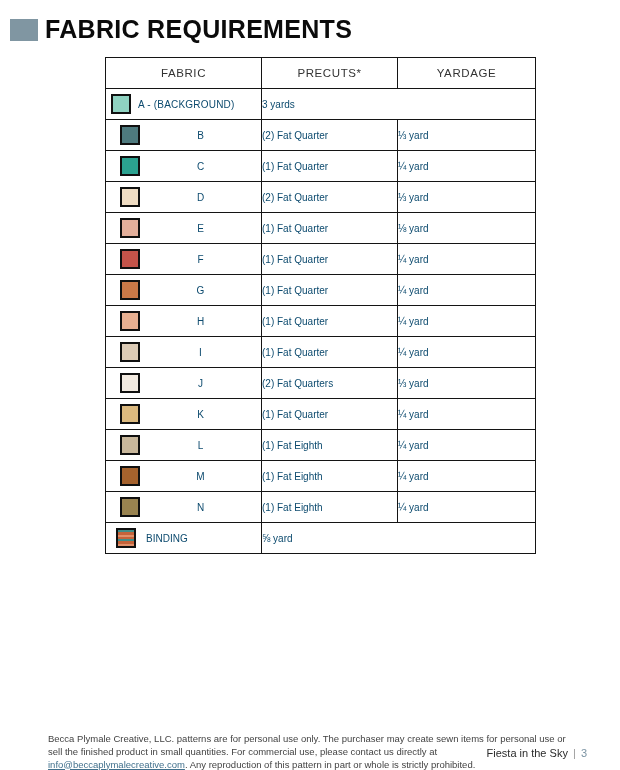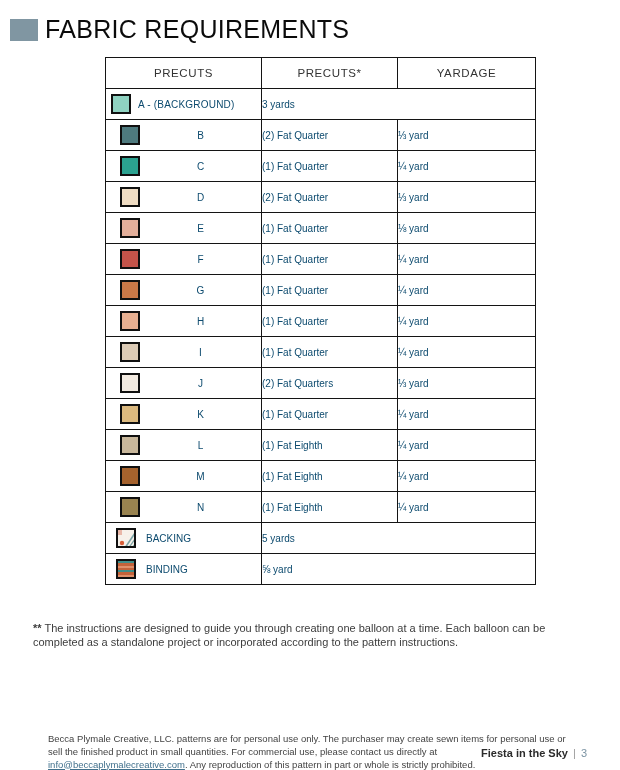--- a/index.html
+++ b/index.html
@@ -4,21 +4,21 @@
 <style>
   * { margin:0; padding:0; box-sizing:border-box; }
   html,body { background:#ffffff; }
   .page {
     position:relative; width:620px; height:770px; background:#ffffff;
     font-family:"Liberation Sans", sans-serif; color:#222; overflow:hidden;
   }
   
   .title-row { position:absolute; left:10px; top:15px; display:flex; align-items:center; }
   .title-square { width:28px; height:22px; margin-right:7px; }
-  .page-title { font-size:25px; font-weight:400; color:#0b0b0b; letter-spacing:.3px; }
+  .page-title { font-size:25px; font-weight:700; color:#0b0b0b; letter-spacing:.3px; }
 
   
   table.fabric-table {
     position:absolute; left:105px; top:57px; width:430px;
     border-collapse:collapse; table-layout:fixed;
   }
   .fabric-table col.c1 { width:156px; }
   .fabric-table col.c2 { width:136px; }
   .fabric-table col.c3 { width:138px; }
   .fabric-table th, .fabric-table td {
@@ -47,21 +47,21 @@
 
   
   .legal {
     position:absolute; left:48px; top:709px; width:524px; text-align:left;
     font-size:9.5px; line-height:1.35; color:#434343;margin-top:24px;
   }
   .legal a { color:#41708c; text-decoration:underline; }
 
   
   .footer { position:absolute; right:33px; top:747px; font-size:11px; }
-  .footer .doc-title { font-weight:700; color:#2b2b2b; }
+  .footer .doc-title { font-weight:400; color:#2b2b2b; }
   .footer .sep { color:#9a9a9a; padding:0 2px; }
   .footer .page-num { color:#7b93a3; }
 </style>
 </head>
 <body>
 
 <div class="page">
 
   <div class="title-row">
     <span class="title-square" style="background: rgb(128, 150, 162);"></span>
@@ -69,21 +69,21 @@
   </div>
 
   <table class="fabric-table">
     <colgroup>
         <col class="c1">
         <col class="c2">
         <col class="c3">
       </colgroup>
     <tbody>
         <tr>
-      <th>PRECUTS</th>
+      <th>FABRIC</th>
       <th>PRECUTS*</th>
       <th>YARDAGE</th>
     </tr>
 
     <tr>
       <td class="fabric-cell tight">
             <div class="inner">
         <span class="swatch" style="background: rgb(143, 210, 193);"></span>
         <span class="bg-label">A - (BACKGROUND)</span>
       </div>
@@ -227,38 +227,20 @@
       <td class="fabric-cell">
             <div class="inner">
         <span class="swatch" style="background: rgb(153, 131, 80);"></span>
         <span class="fabric-letter">N</span>
       </div>
           </td>
       <td class="center">(1) Fat Eighth</td>
       <td class="center">¼ yard</td>
     </tr>
 
-    <tr>
-      <td class="fabric-cell tight" style="padding-left:10px;">
-            <div class="inner">
-        <span class="swatch">
-          <svg width="20" height="20" viewBox="0 0 20 20" xmlns="http://www.w3.org/2000/svg">
-            <rect x="0" y="0" width="20" height="20" fill="#f7f1ea"></rect>
-            <rect x="0" y="0" width="4" height="5" fill="#e9b7a8"></rect>
-            <line x1="7" y1="18" x2="17" y2="3" stroke-width="1.6" stroke="#7ba3a4"></line>
-            <line x1="10" y1="19" x2="19" y2="6" stroke-width="1.2" stroke="#7ba3a4"></line>
-            <polygon points="12,20 20,9 20,20" fill="#5fa8a0"></polygon>
-            <circle cx="4" cy="13" r="2.2" fill="#d85f3a"></circle>
-          </svg>
-        </span>
-        <span class="fabric-name">BACKING</span>
-      </div>
-          </td>
-      <td class="center" colspan="2">5 yards</td>
-    </tr>
 
     <tr>
       <td class="fabric-cell tight" style="padding-left:10px;">
             <div class="inner">
         <span class="swatch swatch-stripes" id="binding-swatch">
                 <div style="background: rgb(63, 142, 138);"></div>
                 <div style="background: rgb(196, 99, 58);"></div>
                 <div style="background: rgb(224, 144, 106);"></div>
                 <div style="background: rgb(196, 99, 58);"></div>
                 <div style="background: rgb(63, 142, 138);"></div>
@@ -267,21 +249,20 @@
               </span>
         <span class="fabric-name">BINDING</span>
       </div>
           </td>
       <td class="center" colspan="2">⅝ yard</td>
     </tr>
   </tbody>
     </table>
 
   <div class="notes">
-    <p><b>**</b><span> The instructions are designed to guide you through creating one balloon at a time. Each balloon can be completed as a standalone project or incorporated according to the pattern instructions.</span></p>
   </div>
 
   <div class="legal">
     <span>Becca Plymale Creative, LLC. patterns are for personal use only. The purchaser may create sewn items for personal use or sell the finished product in small quantities. For commercial use, please contact us directly at </span><a href="#">info@beccaplymalecreative.com</a><span>. Any reproduction of this pattern in part or whole is strictly prohibited.</span>
   </div>
 
   <div class="footer">
     <span class="doc-title">Fiesta in the Sky</span>
     <span class="sep">|</span>
     <span class="page-num">3</span>

